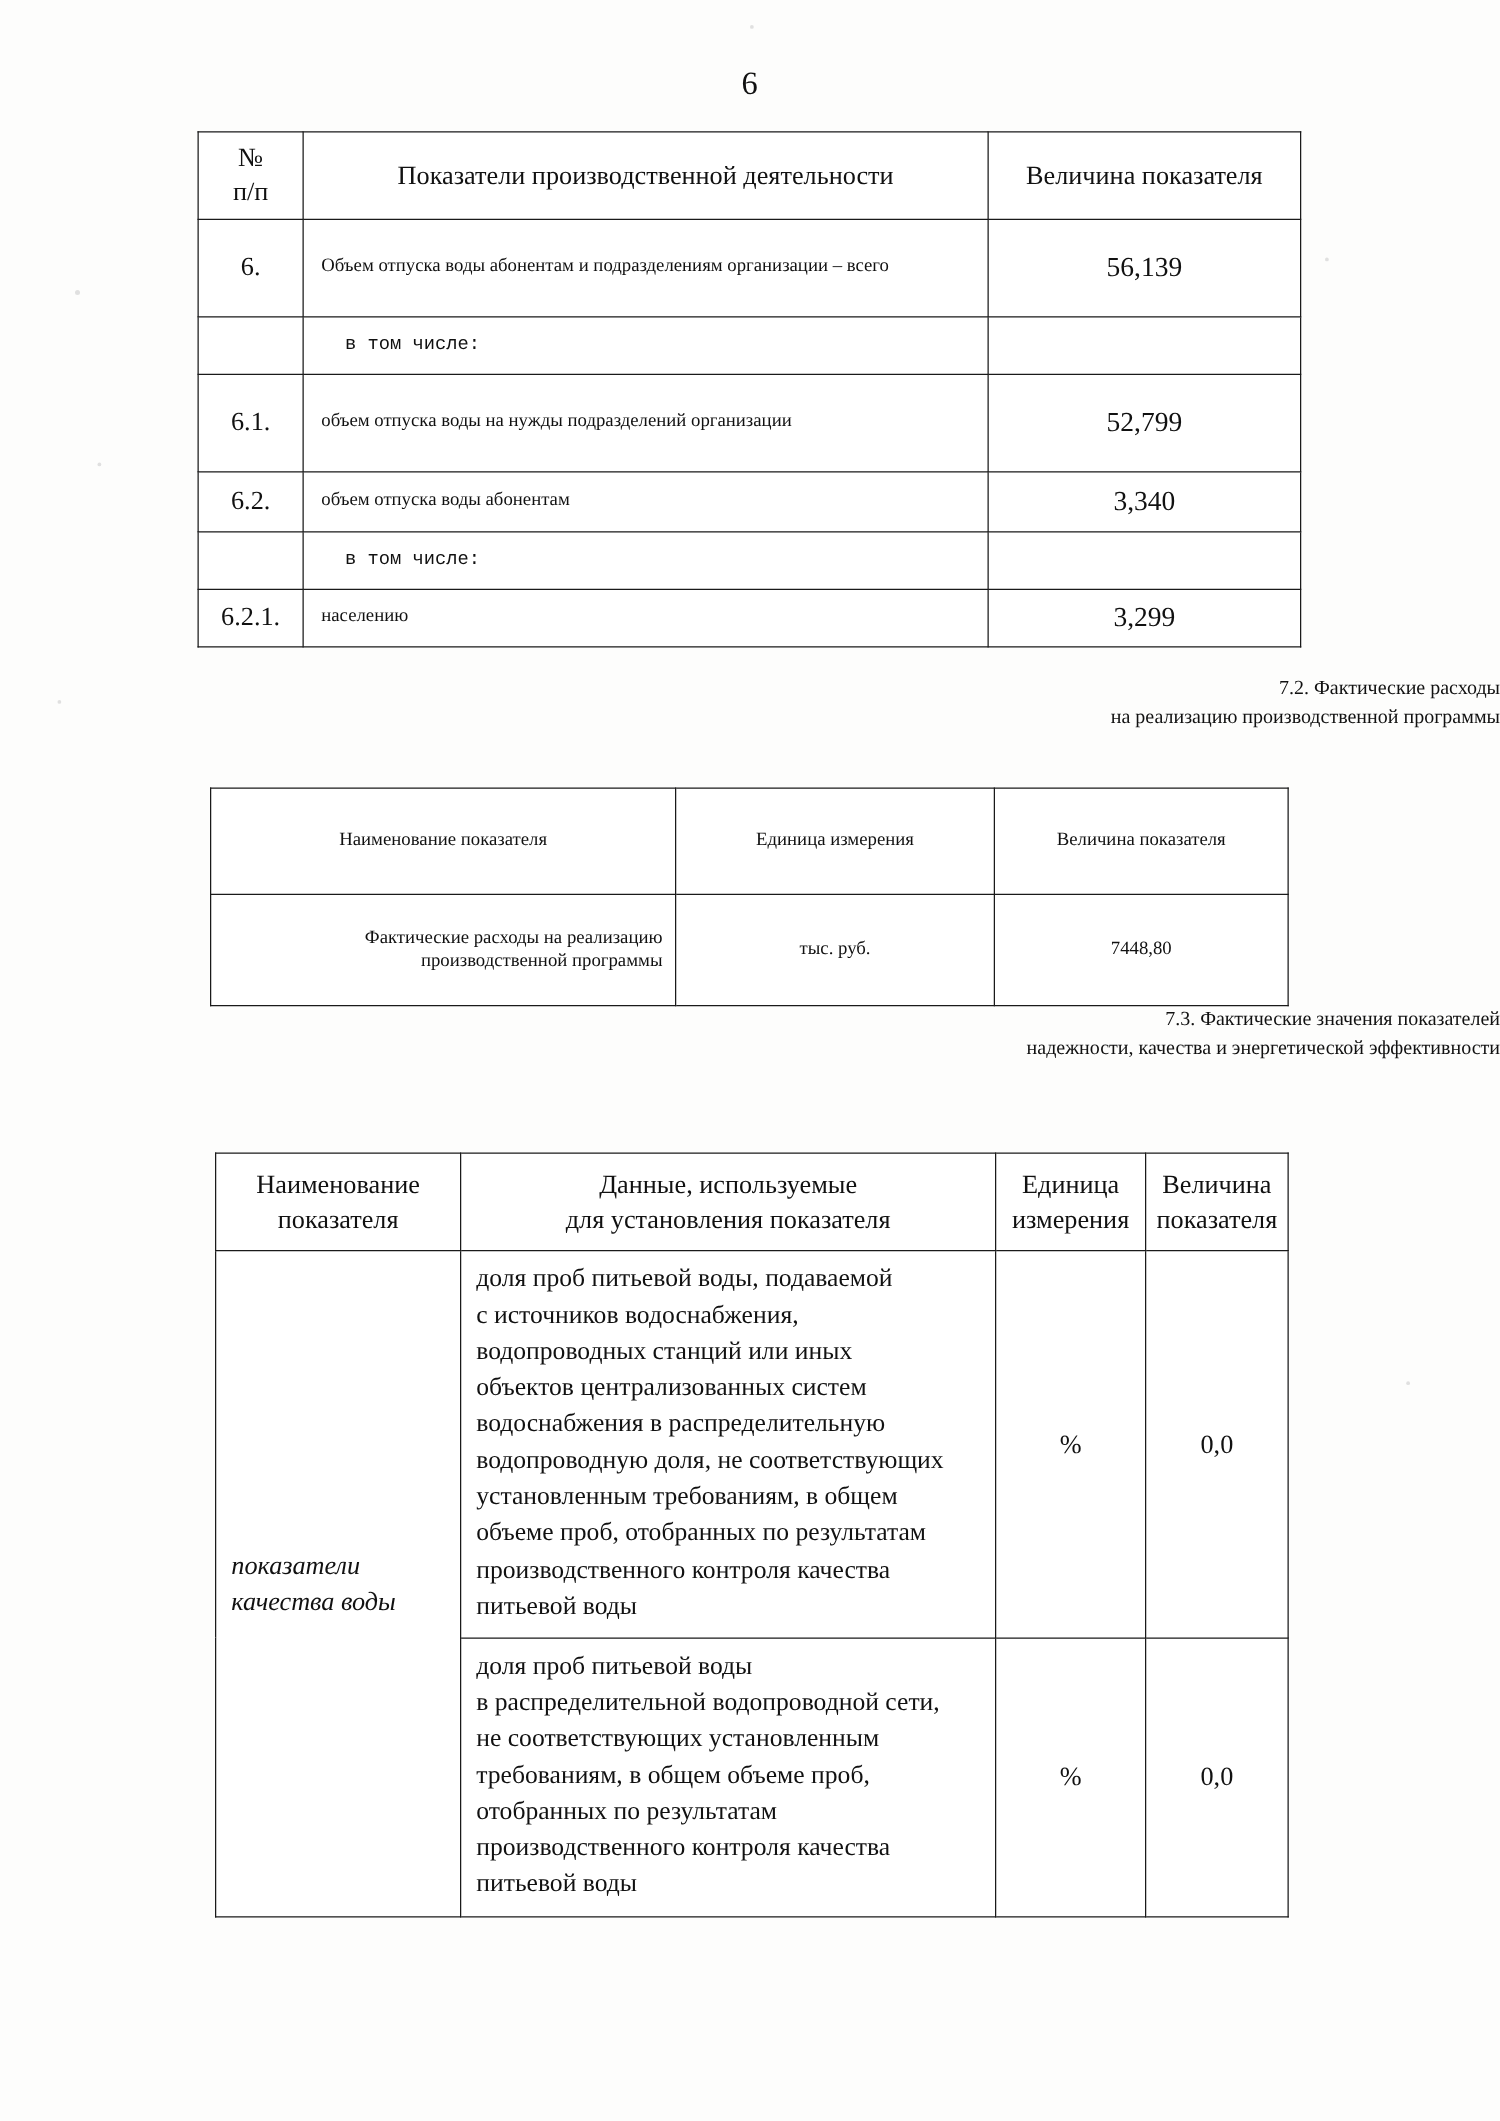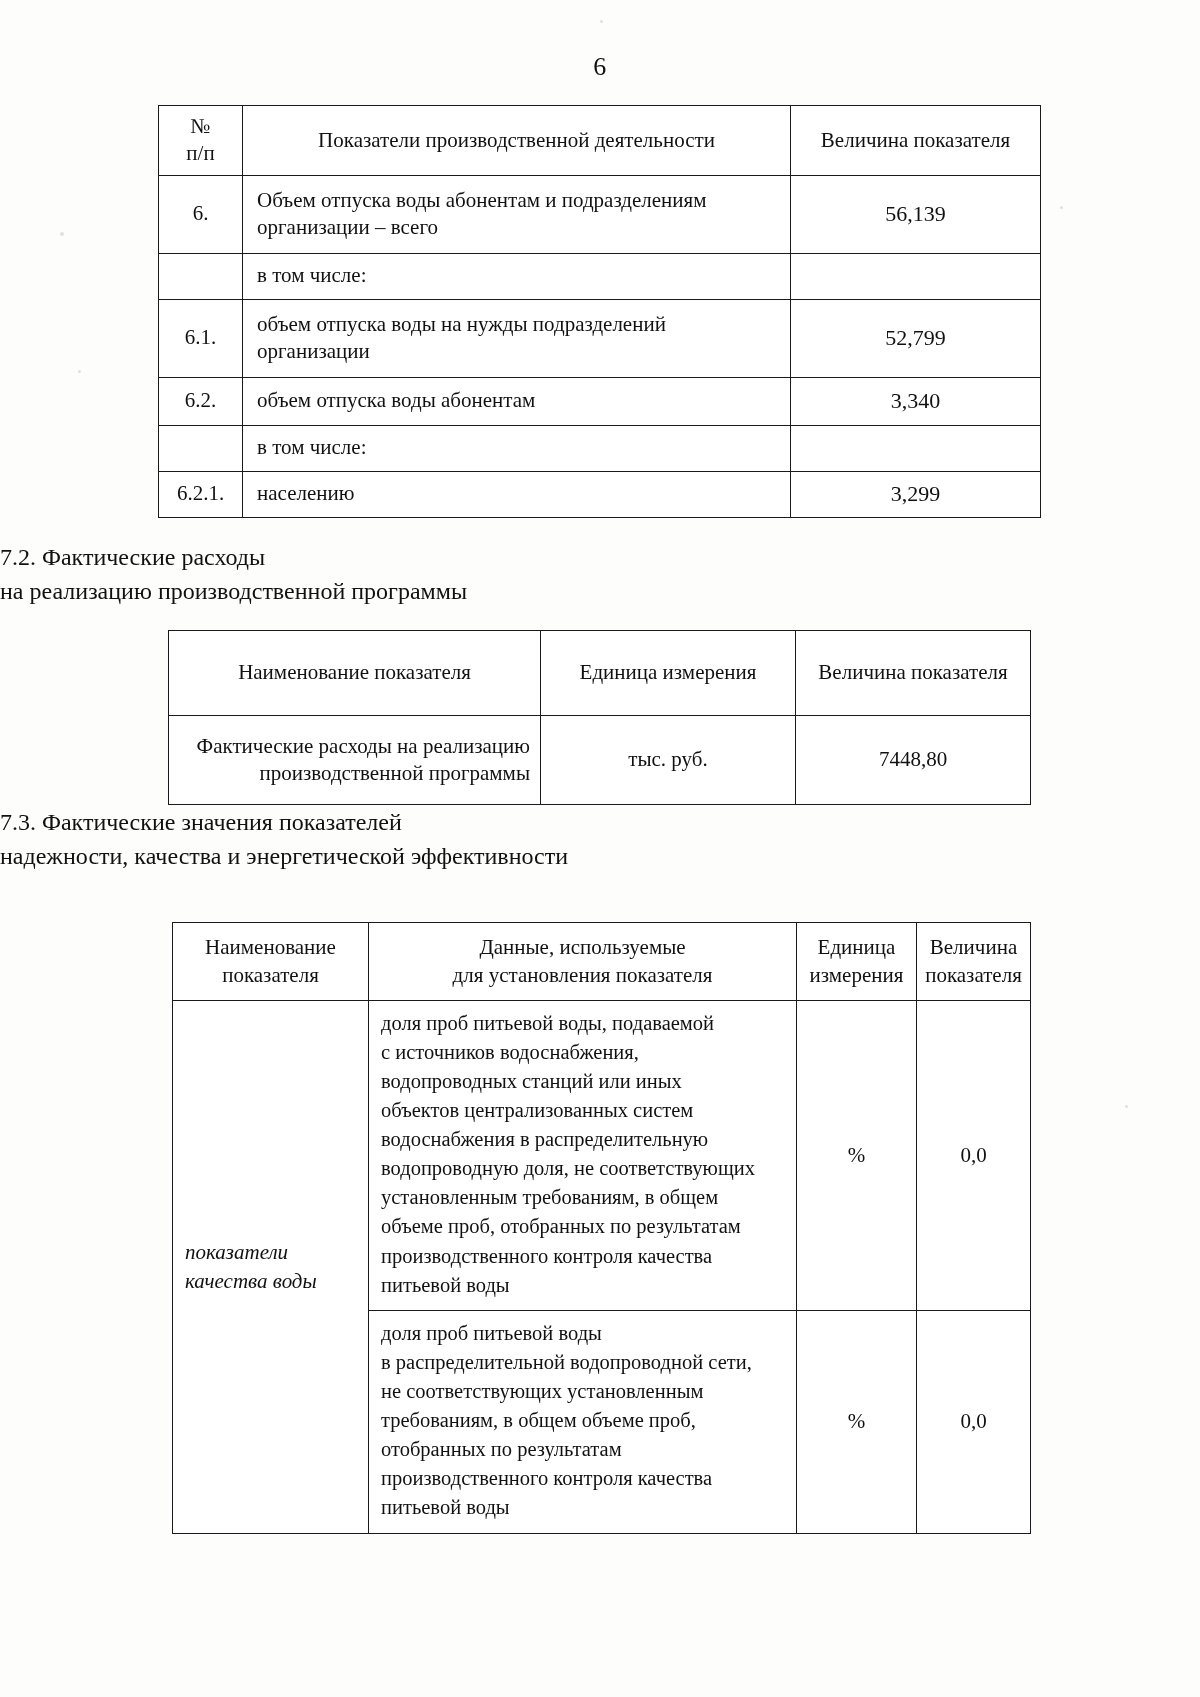--- a/index.html
+++ b/index.html
@@ -44,46 +44,46 @@
   table.doc {
     border-collapse: collapse;
     position: absolute;
     background: #ffffff;
     table-layout: fixed;
   }
   table.doc td, table.doc th {
     border: 1.6px solid #1a1a1a;
     vertical-align: middle;
     font-weight: normal;
-    font-size: 21px;
+    font-size: 15px;
     line-height: 1.30;
     padding: 7px 10px;
   }
   .c-center { text-align: center; }
   .c-left   { text-align: left; }
 
   
   #table-volume { top: 105px; left: 158px; width: 882px; }
   #table-volume col.c1 { width: 84px; }
   #table-volume col.c2 { width: 548px; }
   #table-volume col.c3 { width: 250px; }
   #table-volume th { font-size: 21px; }
   #table-volume td.idx { text-align: center; font-size: 21px; }
   #table-volume td.val { text-align: center; font-size: 22px; }
   #table-volume td.ttl { padding-left: 14px; }
-  #table-volume td.sub { padding-left: 14px; }
+  #table-volume td.sub { padding-left: 33px; font-family: Liberation Mono, monospace; }
   .hdr-np { line-height: 1.15; }
 
   
   .heading {
     position: absolute;
     width: 1200px;
     left: 0;
-    text-align: left;
-    font-size: 24px;
+    text-align: right;
+    font-size: 16px;
     line-height: 1.42;
   }
   #heading-72 { top: 540px; }
   #heading-73 { top: 805px; }
 
   
   #table-expenses { top: 630px; left: 168px; width: 862px; }
   #table-expenses col.e1 { width: 372px; }
   #table-expenses col.e2 { width: 255px; }
   #table-expenses col.e3 { width: 235px; }

